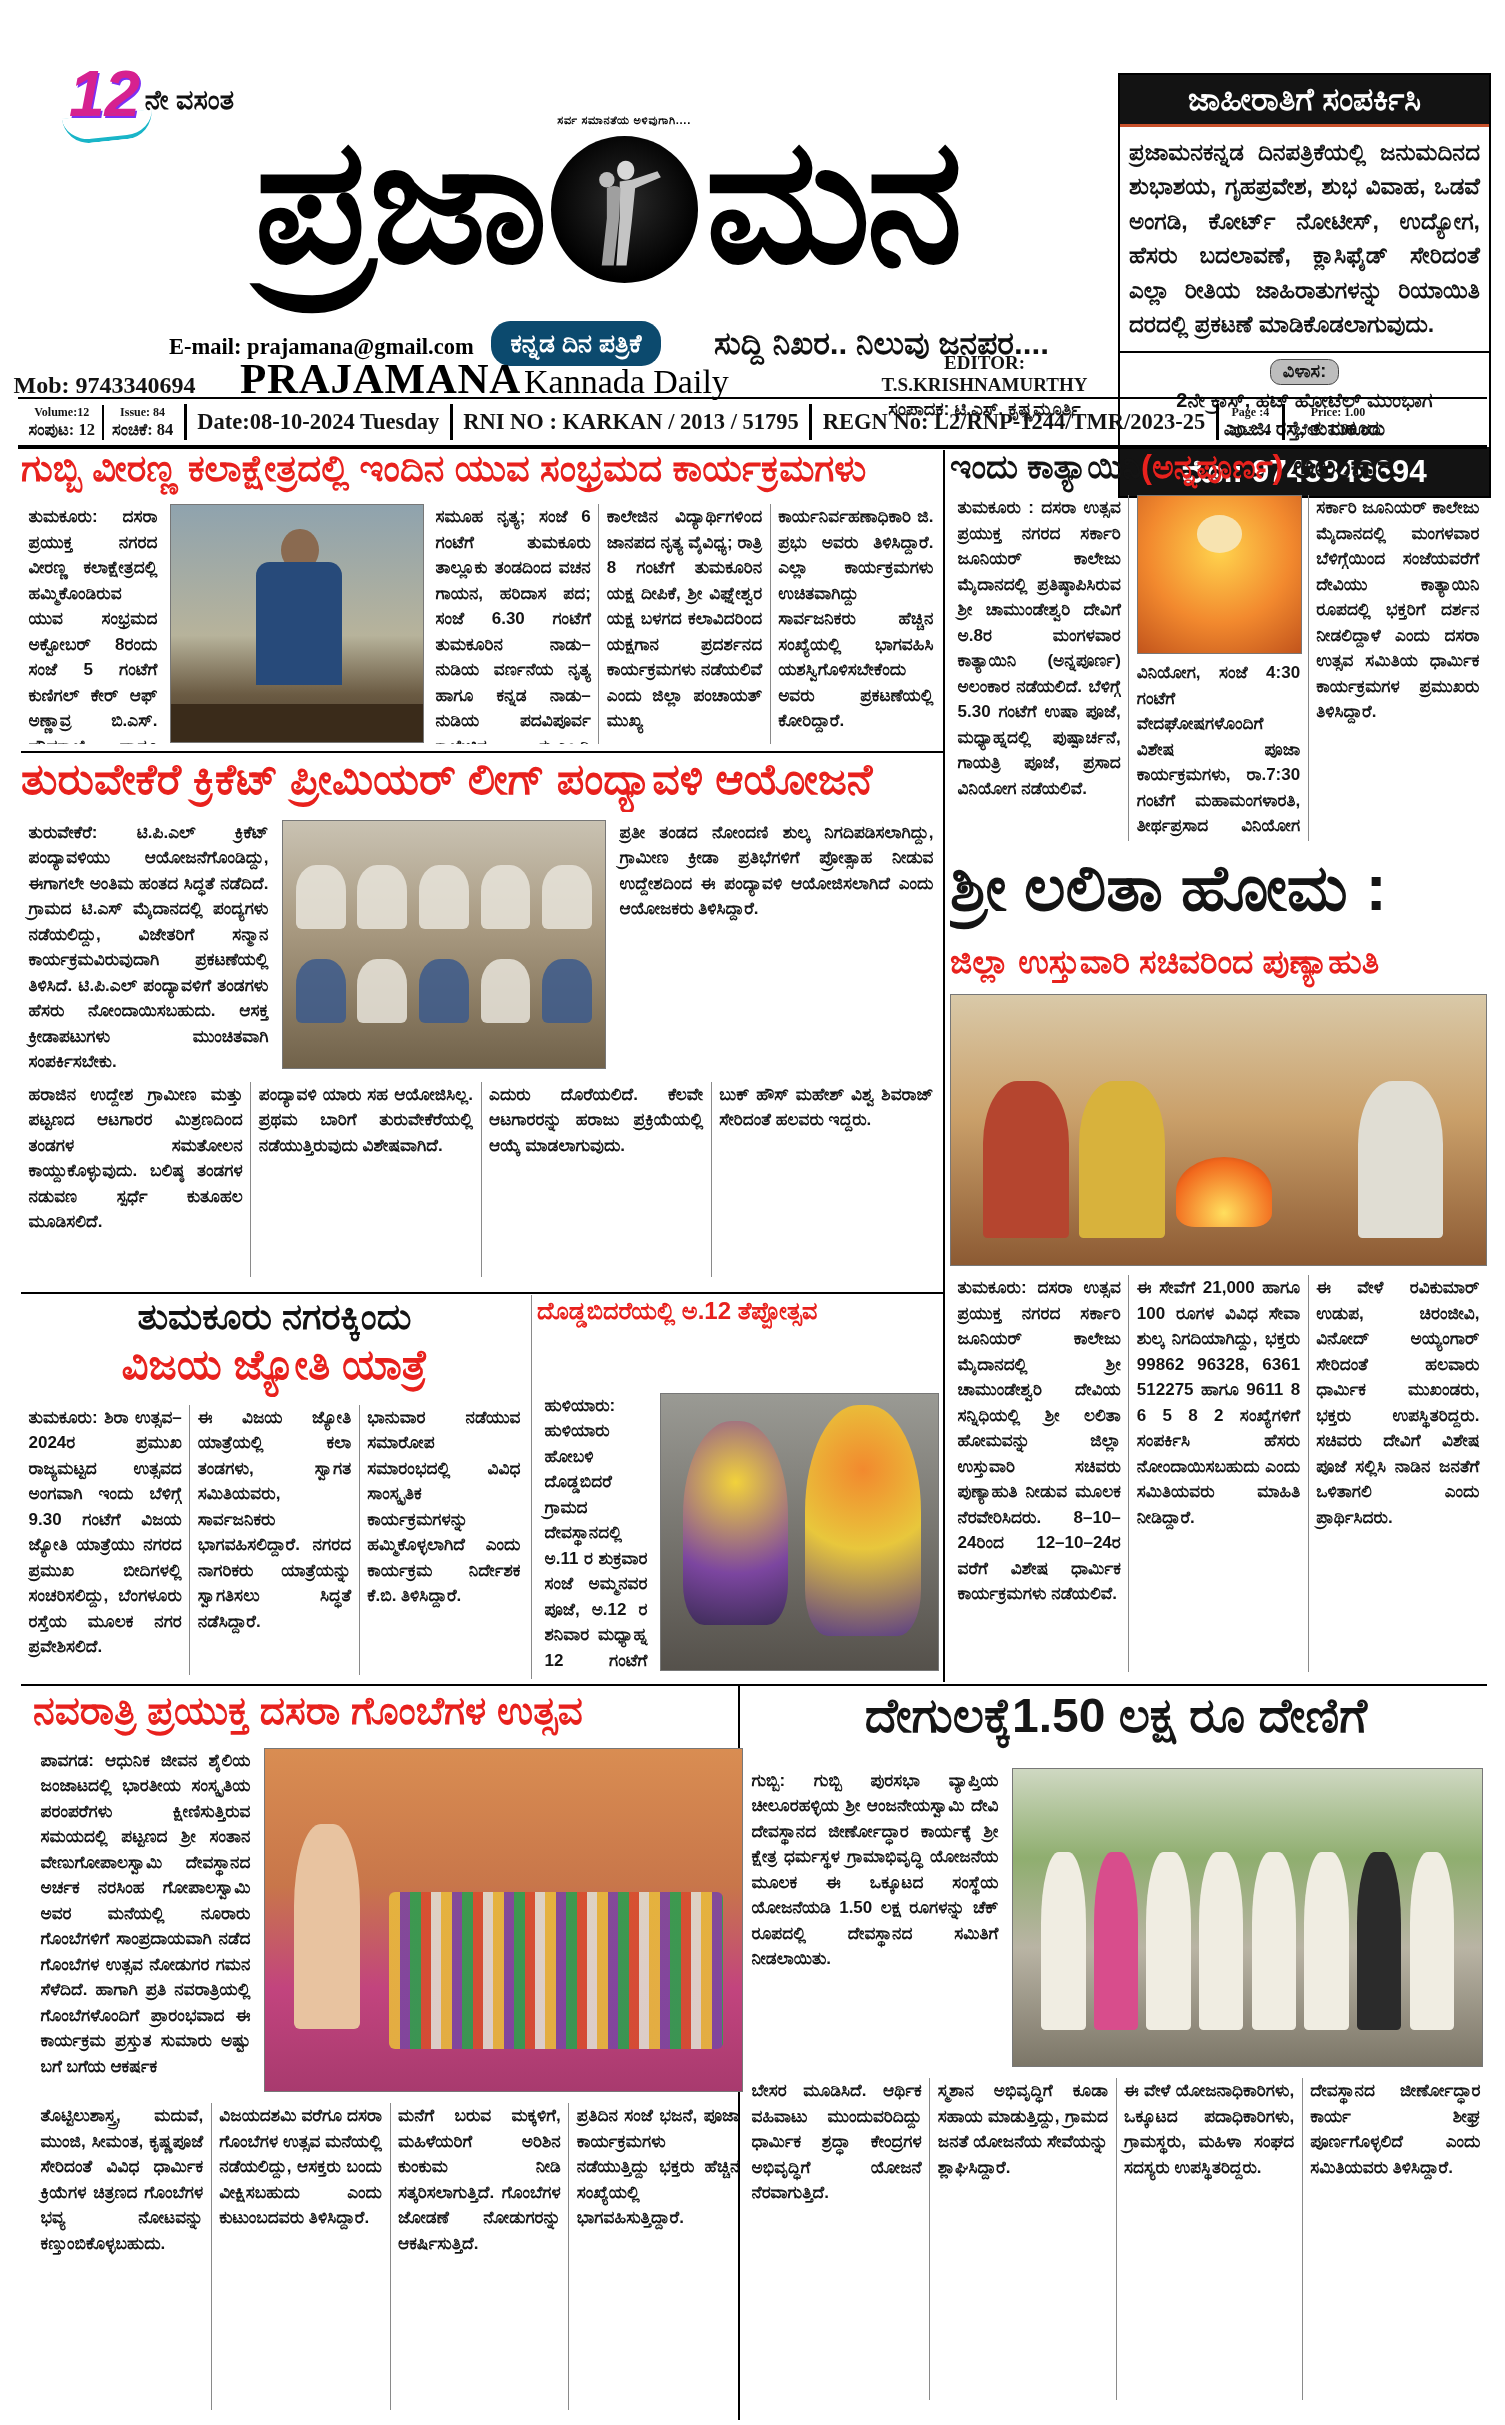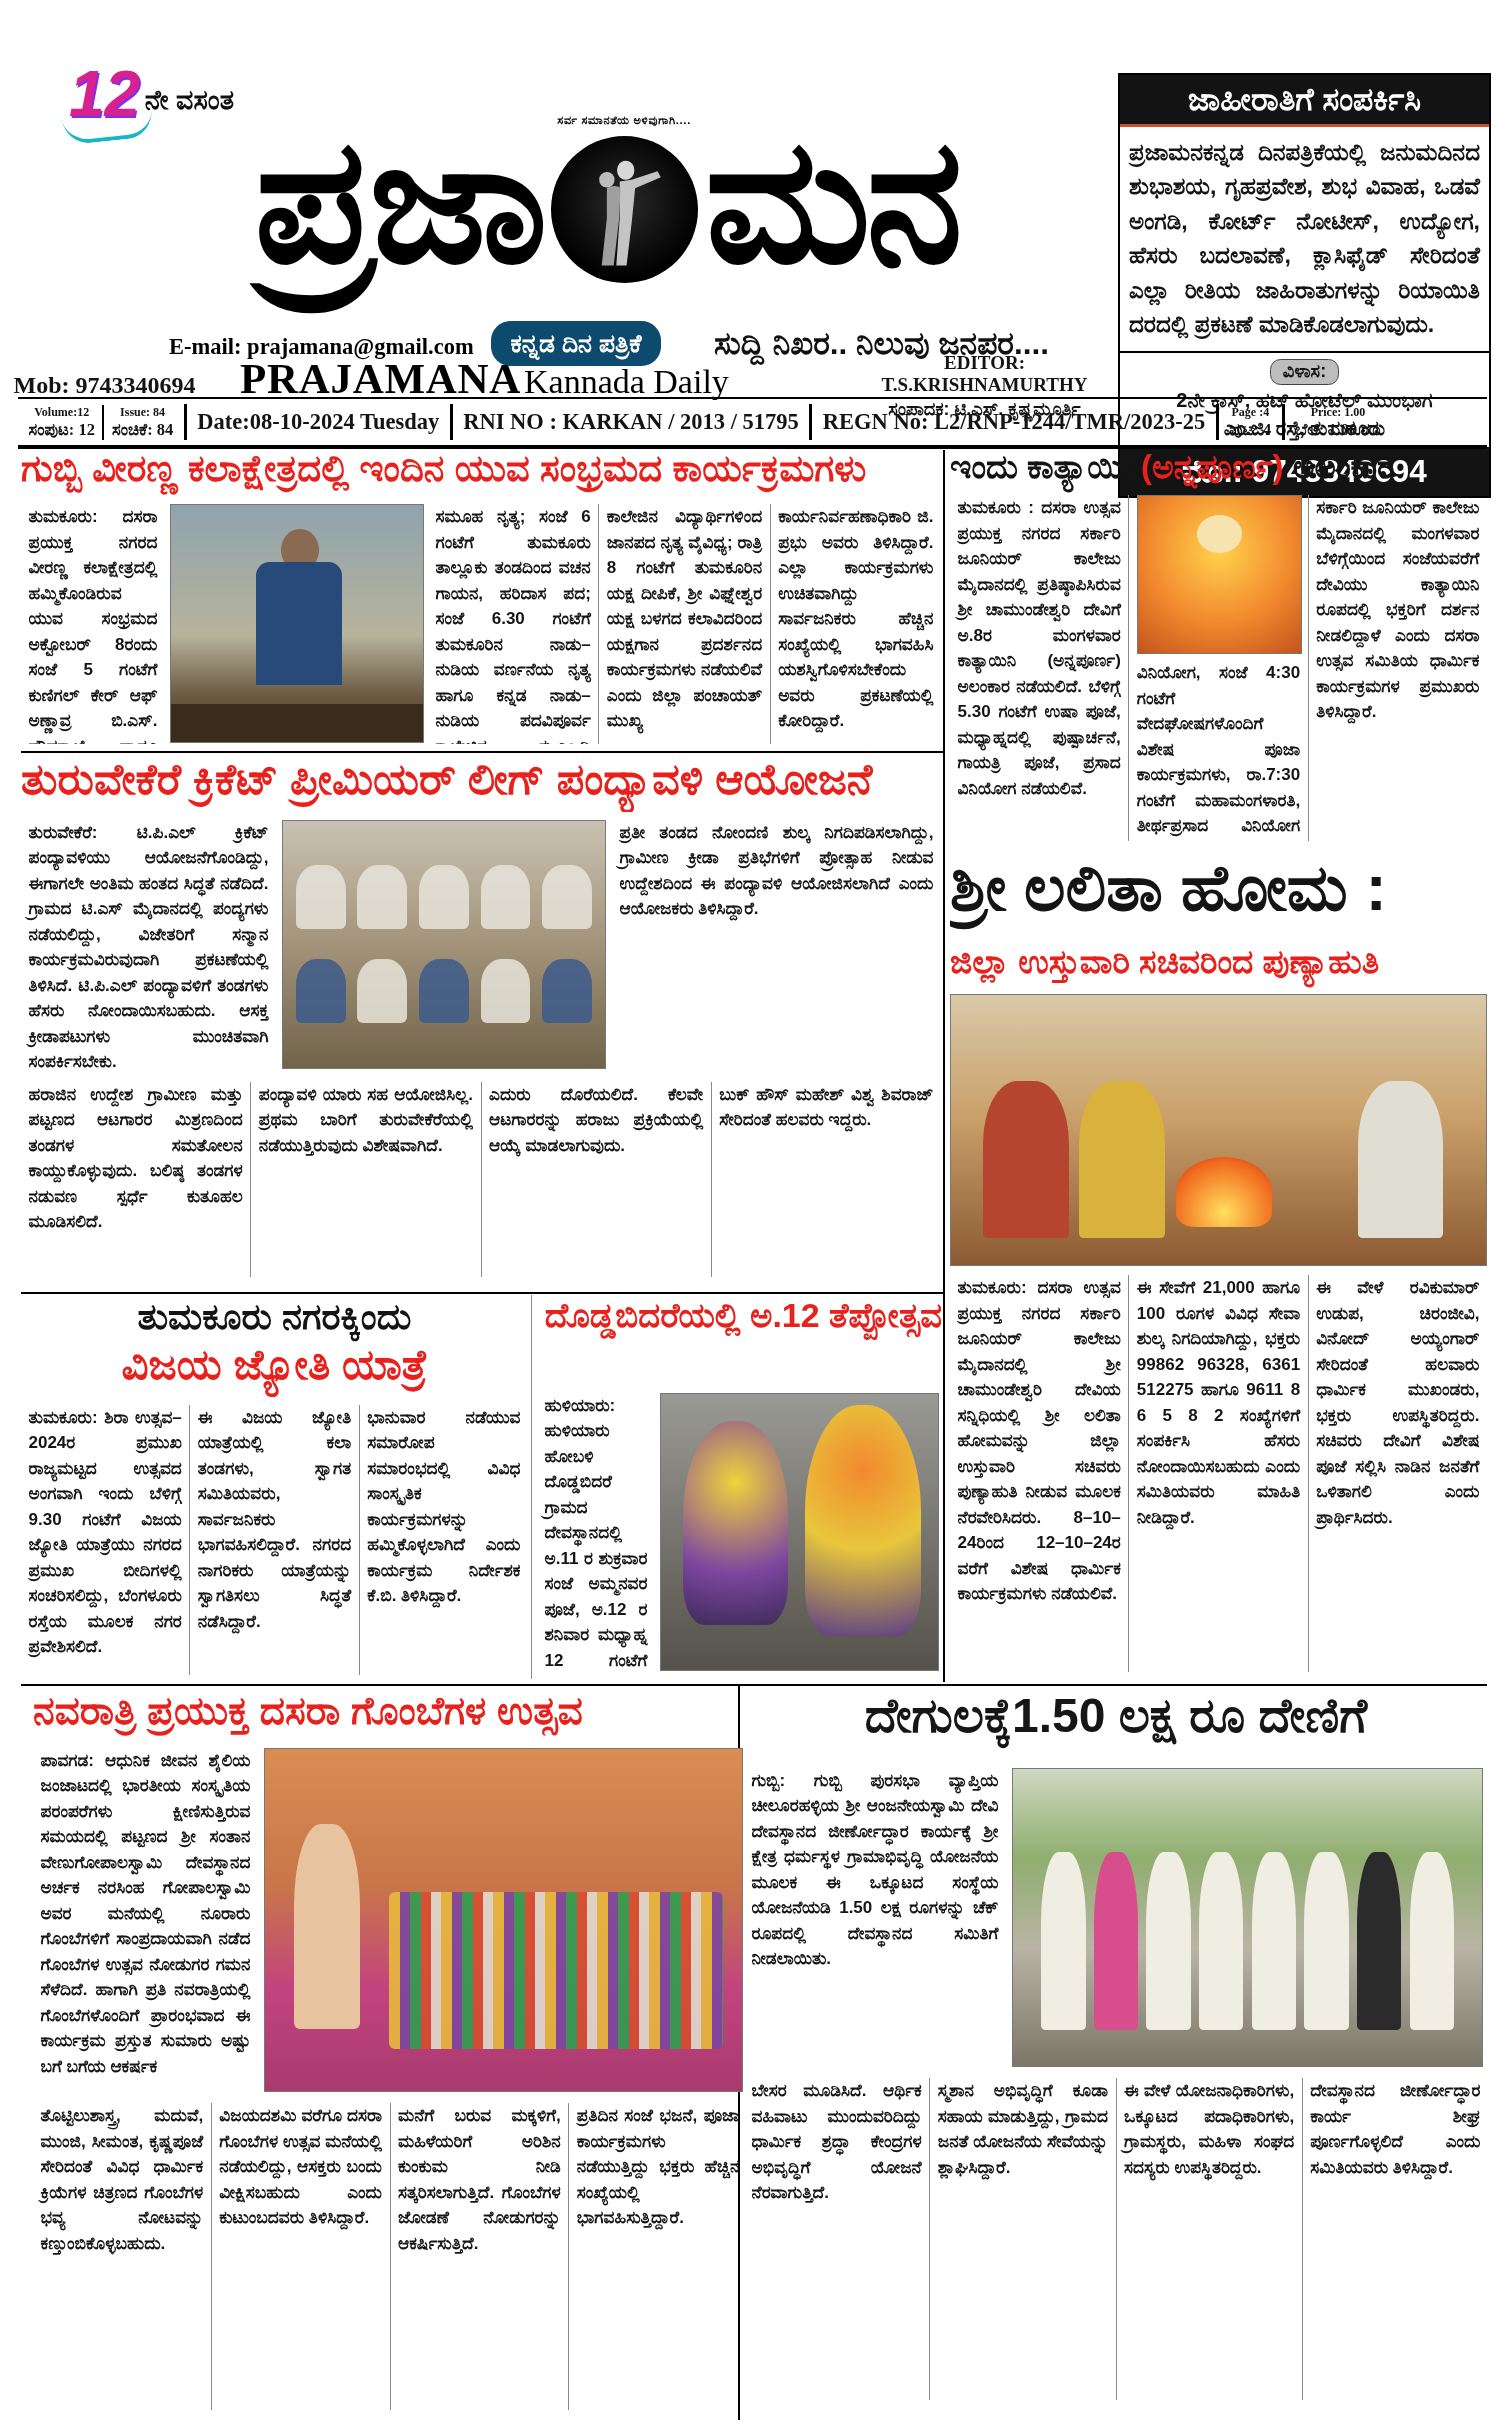--- a/index.html
+++ b/index.html
@@ -267,21 +267,21 @@
     <div class="hl" style="font-size:36px;text-align:center;height:45px;overflow:hidden">ತುಮಕೂರು ನಗರಕ್ಕಿಂದು</div>
     <div class="hl red" style="font-size:42px;text-align:center;height:54px;overflow:hidden">ವಿಜಯ ಜ್ಯೋತಿ ಯಾತ್ರೆ</div>
     <div class="cols" style="margin-top:7.5px;height:270px">
       <div class="col bt">ತುಮಕೂರು: ಶಿರಾ ಉತ್ಸವ–2024ರ ಪ್ರಮುಖ ರಾಜ್ಯಮಟ್ಟದ ಉತ್ಸವದ ಅಂಗವಾಗಿ ಇಂದು ಬೆಳಿಗ್ಗೆ 9.30 ಗಂಟೆಗೆ ವಿಜಯ ಜ್ಯೋತಿ ಯಾತ್ರೆಯು ನಗರದ ಪ್ರಮುಖ ಬೀದಿಗಳಲ್ಲಿ ಸಂಚರಿಸಲಿದ್ದು, ಬೆಂಗಳೂರು ರಸ್ತೆಯ ಮೂಲಕ ನಗರ ಪ್ರವೇಶಿಸಲಿದೆ.</div>
       <div class="col bt">ಈ ವಿಜಯ ಜ್ಯೋತಿ ಯಾತ್ರೆಯಲ್ಲಿ ಕಲಾ ತಂಡಗಳು, ಸ್ವಾಗತ ಸಮಿತಿಯವರು, ಸಾರ್ವಜನಿಕರು ಭಾಗವಹಿಸಲಿದ್ದಾರೆ. ನಗರದ ನಾಗರಿಕರು ಯಾತ್ರೆಯನ್ನು ಸ್ವಾಗತಿಸಲು ಸಿದ್ಧತೆ ನಡೆಸಿದ್ದಾರೆ.</div>
       <div class="col bt">ಭಾನುವಾರ ನಡೆಯುವ ಸಮಾರೋಪ ಸಮಾರಂಭದಲ್ಲಿ ವಿವಿಧ ಸಾಂಸ್ಕೃತಿಕ ಕಾರ್ಯಕ್ರಮಗಳನ್ನು ಹಮ್ಮಿಕೊಳ್ಳಲಾಗಿದೆ ಎಂದು ಕಾರ್ಯಕ್ರಮ ನಿರ್ದೇಶಕ ಕೆ.ಬಿ. ತಿಳಿಸಿದ್ದಾರೆ.</div>
     </div>
   </section>
 
   <section class="story" style="left:537px;top:1298px;width:405px;height:382px">
-    <div class="hl red" style="font-size:34px;text-align:right;height:90px;overflow:hidden">ದೊಡ್ಡಬಿದರೆಯಲ್ಲಿ ಅ.12 ತೆಪ್ಪೋತ್ಸವ</div>
+    <div class="hl red" style="font-size:24px;text-align:left;height:90px;overflow:hidden">ದೊಡ್ಡಬಿದರೆಯಲ್ಲಿ ಅ.12 ತೆಪ್ಪೋತ್ಸವ</div>
     <div class="cols" style="margin-top:4.5px;height:279px">
       <div class="col bt" style="flex:0 0 103px">ಹುಳಿಯಾರು: ಹುಳಿಯಾರು ಹೋಬಳಿ ದೊಡ್ಡಬಿದರೆ ಗ್ರಾಮದ ದೇವಸ್ಥಾನದಲ್ಲಿ ಅ.11 ರ ಶುಕ್ರವಾರ ಸಂಜೆ ಅಮ್ಮನವರ ಪೂಜೆ, ಅ.12 ರ ಶನಿವಾರ ಮಧ್ಯಾಹ್ನ 12 ಗಂಟೆಗೆ ತೆಪ್ಪೋತ್ಸವ ನಡೆಯಲಿದೆ. ಇದೇ ದಿನ ಮಧ್ಯಾಹ್ನ 3 ಗಂಟೆಗೆ ಶ್ರೀ ಶಾರದಾಂಬೆ, ಶ್ರೀ ಚೌಡೇಶ್ವರಿ ದೇವಿ ಉತ್ಸವ ವಿಜೃಂಭಣೆಯಿಂದ ಜರುಗಲಿದೆ.</div>
       <div class="ph ph-deity" style="width:277px;height:276px;margin-left:4.5px">
         <span class="g1"></span>
         <span class="g2"></span>
       </div>
     </div>
   </section>
 
   <section class="story" style="left:33px;top:1691px;width:714px;height:732px">

